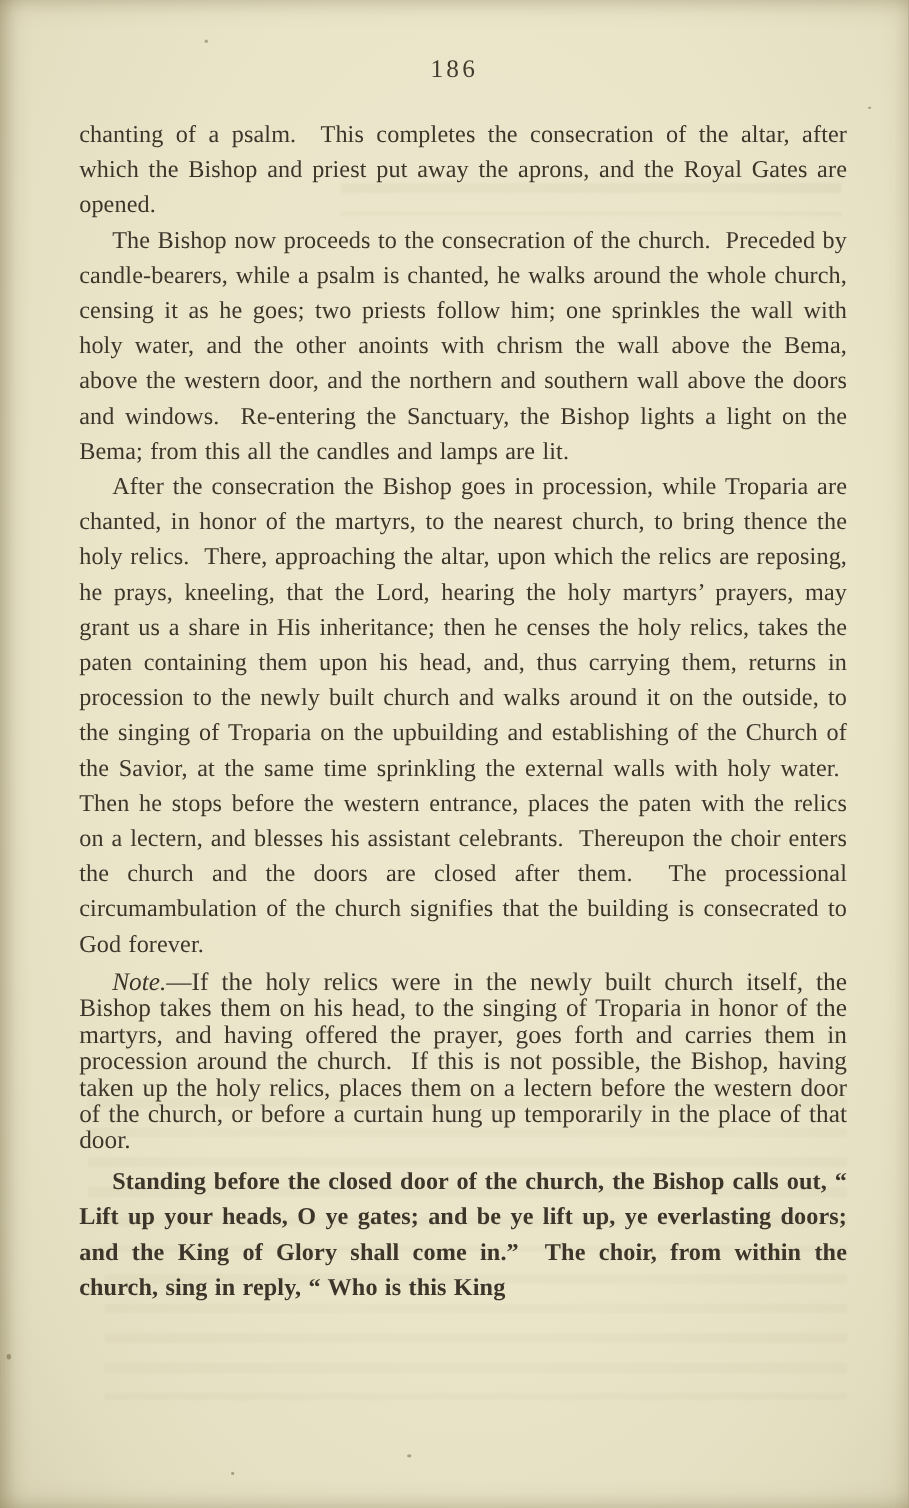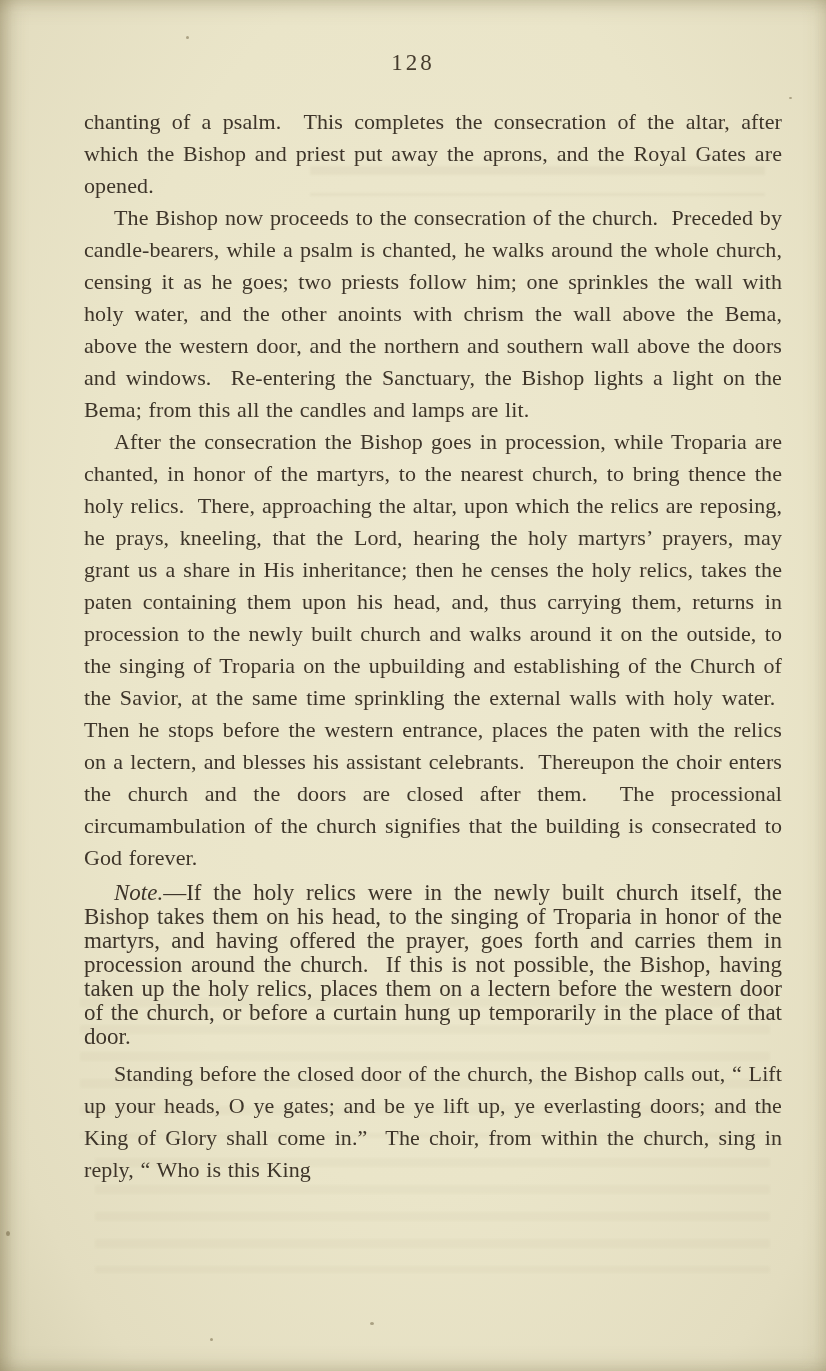--- a/index.html
+++ b/index.html
@@ -27,21 +27,21 @@
     top: 50px;
     left: 0;
     width: 100%;
     text-align: center;
     font-size: 23px;
     letter-spacing: 3px;
     color: #453b2d;
   }
   .textblock {
     position: absolute;
-    left: 84px;
+    left: 72px;
     top: 106px;
     width: 698px;
     text-align: justify;
     -webkit-hyphens: auto;
     hyphens: auto;
   }
   p.para {
     margin: 0;
     font-size: 22px;
     line-height: 32px;
@@ -50,21 +50,21 @@
     word-spacing: 1px;
   }
   p.para.indent { text-indent: 30px; }
   p.note {
     margin: 7px 0 9px 0;
     font-size: 23px;
     line-height: 24px;
     text-indent: 30px;
     word-spacing: 0.5px;
   }
-  p.last { margin-top: 9px; }
+  p.last { margin-top: 9px; font-weight: bold; }
   .note-lead { font-style: italic; }
   
   .ghost {
     position: absolute;
     pointer-events: none;
     filter: blur(1.2px);
     opacity: 0.55;
     background: repeating-linear-gradient(
       180deg,
       rgba(118, 104, 66, 0.10) 0px, rgba(118, 104, 66, 0.10) 9px,
@@ -83,21 +83,21 @@
   .speck.s2 { left: 789px; top: 97px;  width: 3px; height: 2px; }
   .speck.s3 { left: 370px; top: 1322px; width: 4px; height: 3px; }
   .speck.s4 { left: 210px; top: 1338px; width: 3px; height: 3px; }
   .speck.s5 { left: 6px;   top: 1231px; width: 4px; height: 5px; }
 </style>
 </head>
 <body>
 
 <div class="page">
 
-  <div class="page-number">128</div>
+  <div class="page-number">186</div>
 
   <div class="ghost g1"></div>
   <div class="ghost g2"></div>
   <div class="ghost g3"></div>
 
   <div class="speck s1"></div>
   <div class="speck s2"></div>
   <div class="speck s3"></div>
   <div class="speck s4"></div>
   <div class="speck s5"></div>

